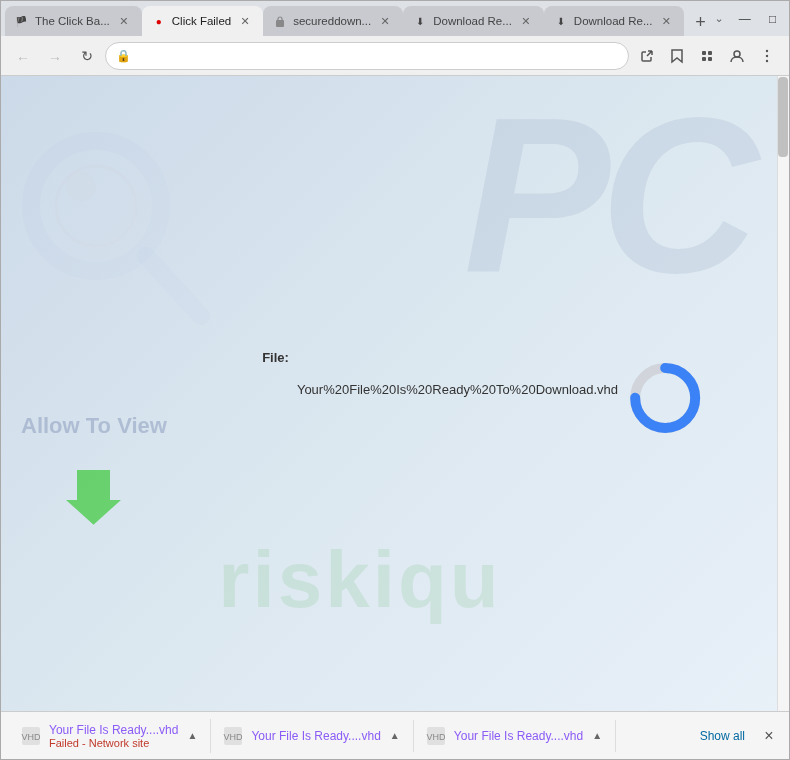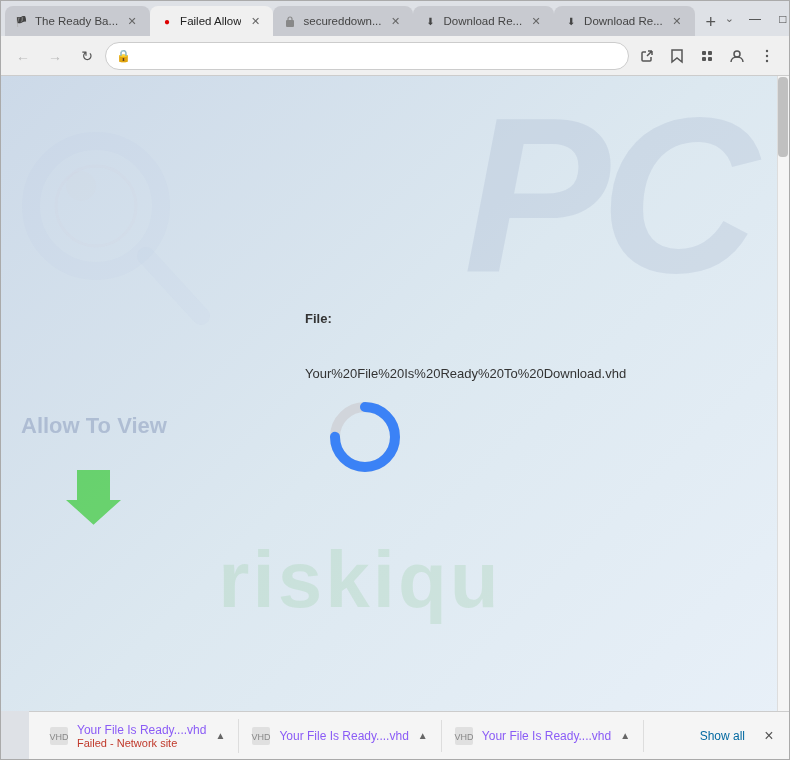--- a/index.html
+++ b/index.html
@@ -258,21 +258,21 @@
       opacity: 0.5;
     }
 
     
     .file-info-container {
       position: absolute;
       top: 50%;
       left: 50%;
       transform: translate(-30%, -50%);
       display: flex;
-      flex-direction: column;
+      flex-direction: row;
       align-items: flex-start;
       gap: 8px;
     }
 
     .file-label {
       font-size: 13px;
       font-weight: 600;
       color: #333;
     }
 
@@ -333,21 +333,20 @@
 
     
     .downloads-bar {
       height: 48px;
       background: #f5f5f5;
       border-top: 1px solid #ccc;
       display: flex;
       align-items: center;
       padding: 0 8px;
       gap: 0;
-      margin-left: 28px;
     }
 
     .download-item {
       display: flex;
       align-items: center;
       gap: 6px;
       padding: 4px 10px;
       border-right: 1px solid #ddd;
       min-width: 180px;
       max-width: 220px;
@@ -424,29 +423,29 @@
 
 <div class="chrome-window">
 
   <div class="title-bar">
     <div class="tabs-area">
 
       <div class="tab inactive">
         <div class="tab-favicon">
           <span style="font-size:10px;">🏴</span>
         </div>
-        <span class="tab-label">The Ready Ba...</span>
+        <span class="tab-label">The Click Ba...</span>
         <div class="tab-close">✕</div>
       </div>
 
       <div class="tab active">
         <div class="tab-favicon">
           <span style="font-size:10px; color:#d00;">●</span>
         </div>
-        <span class="tab-label">Failed Allow</span>
+        <span class="tab-label">Click Failed</span>
         <div class="tab-close">✕</div>
       </div>
 
       <div class="tab inactive">
         <div class="tab-favicon">
           <svg width="12" height="12" viewBox="0 0 12 12">
               <rect x="2" y="5" width="8" height="7" rx="1" fill="#888"></rect>
               <path d="M4 5V4a2 2 0 1 1 4 0v1" fill="none" stroke="#888" stroke-width="1.2"></path>
             </svg>
         </div>

